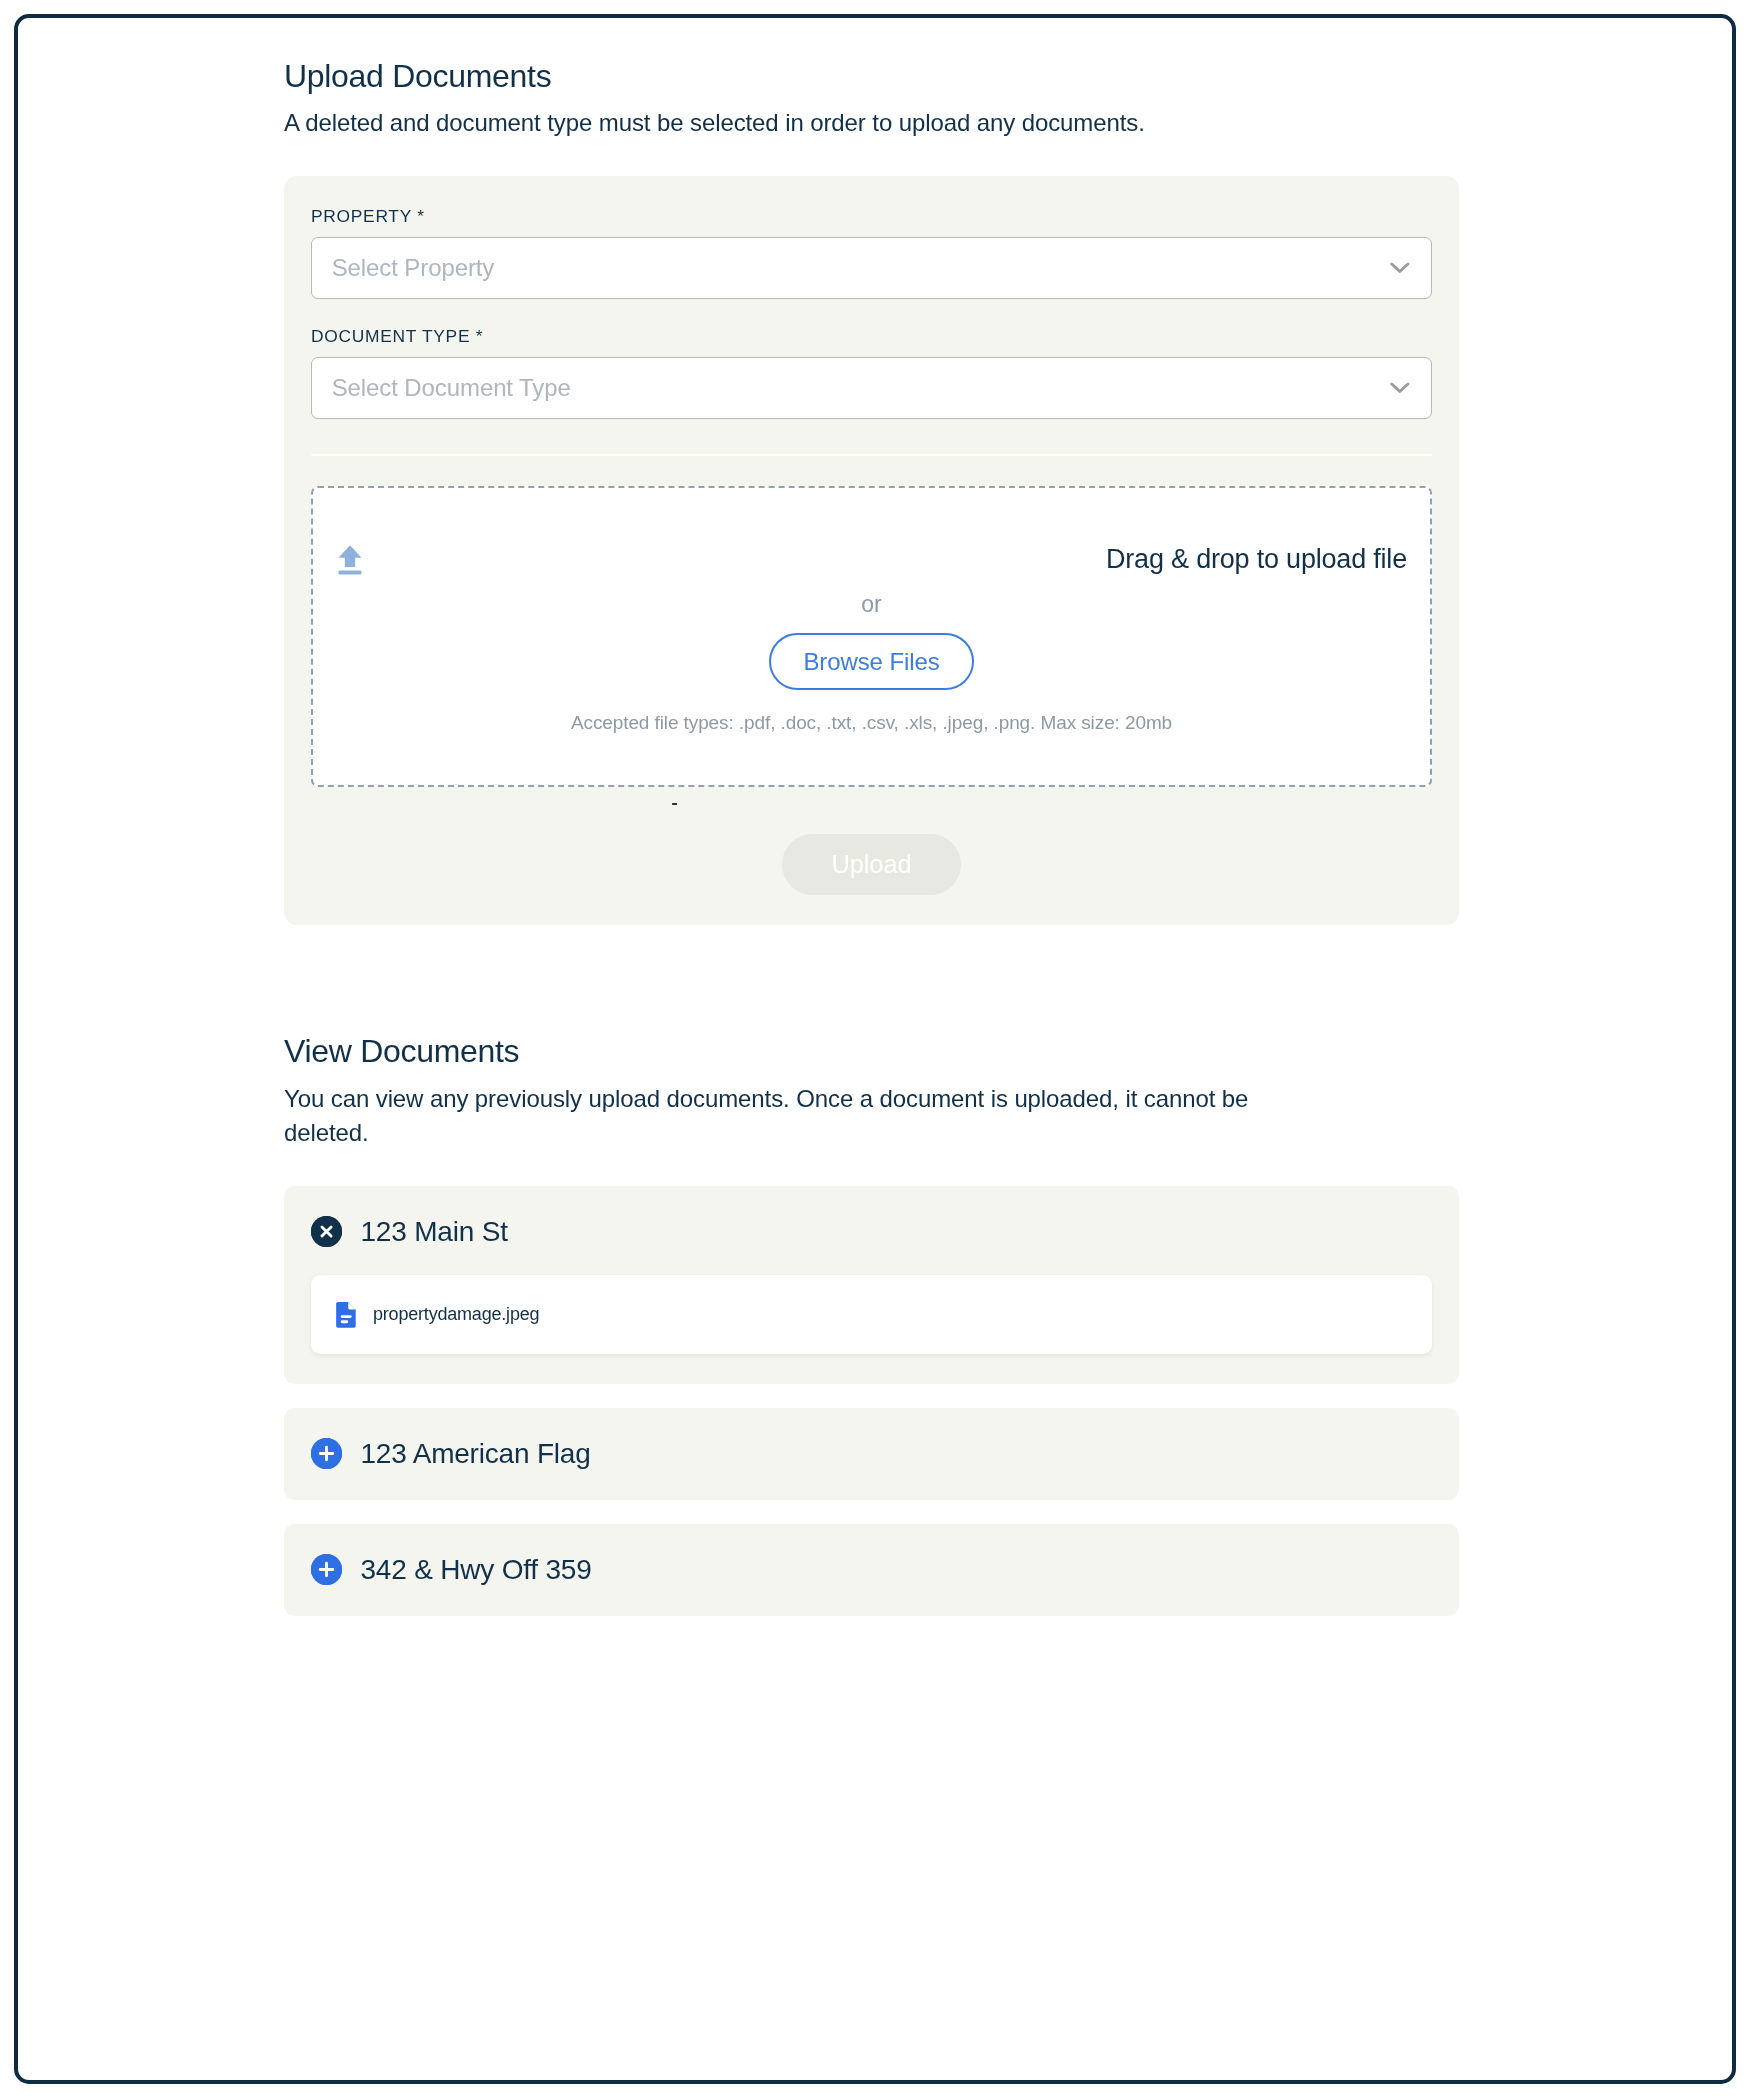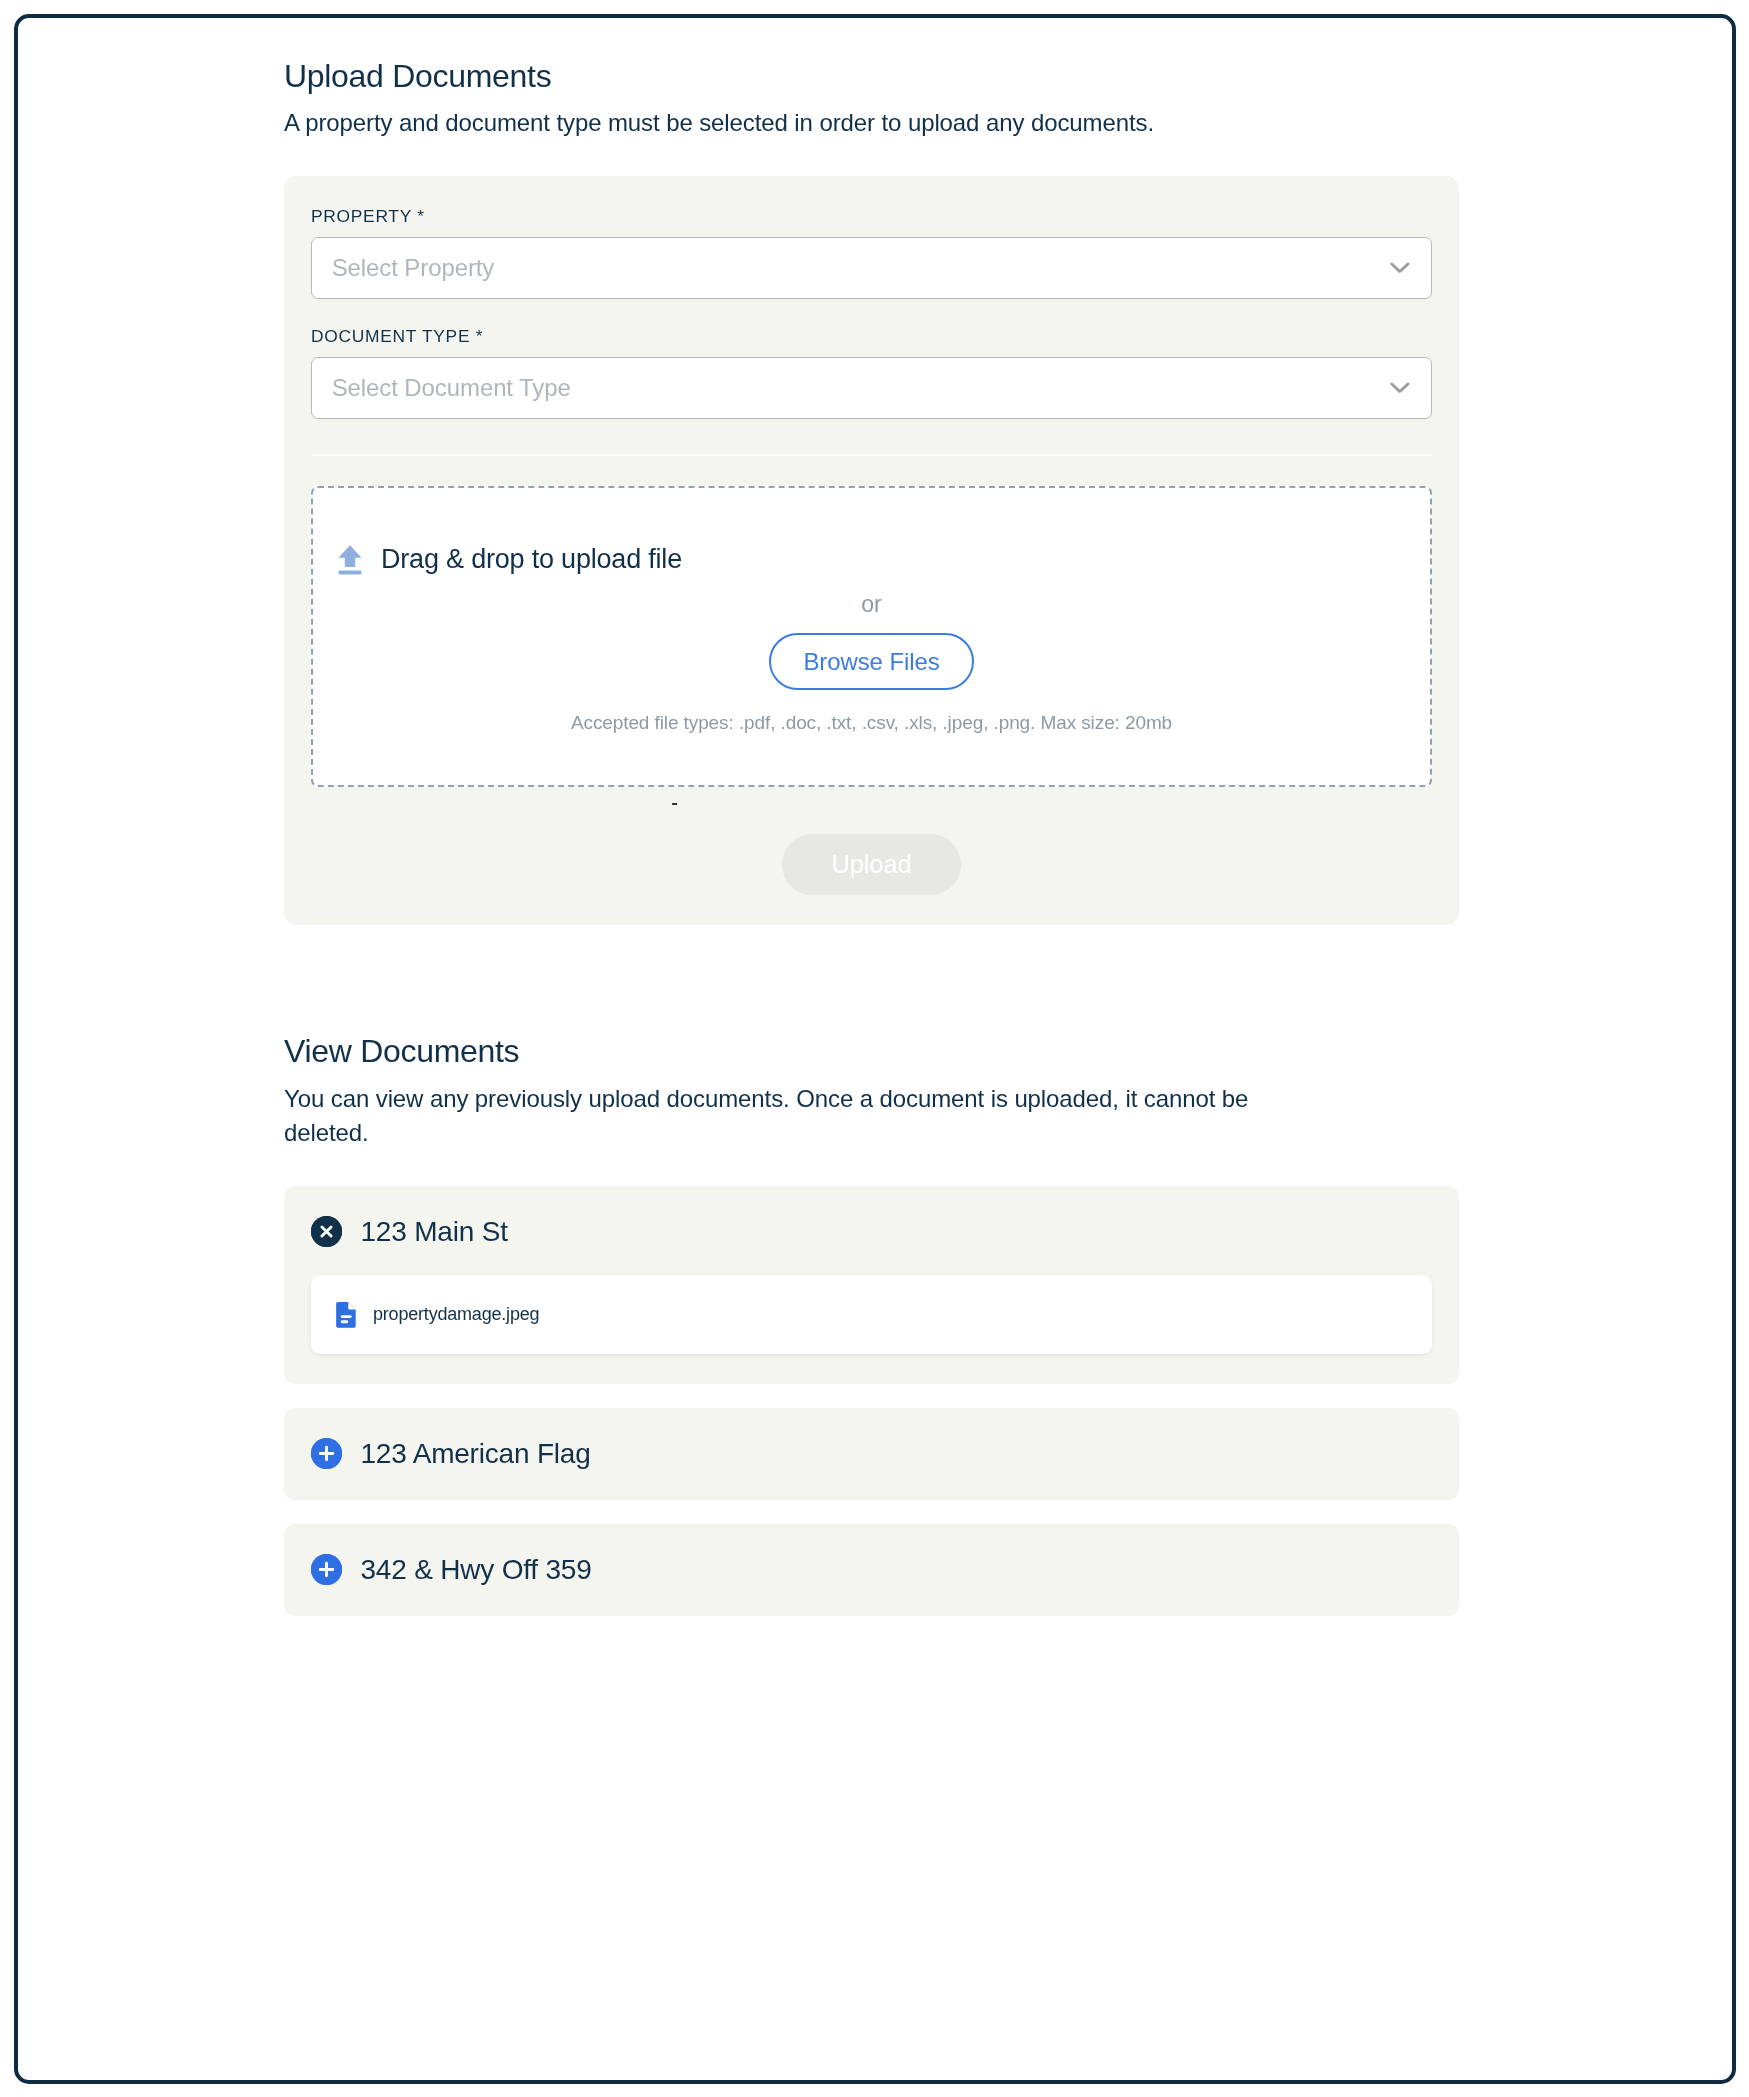--- a/index.html
+++ b/index.html
@@ -106,22 +106,22 @@
     border: 2.3px dashed #93a0ad;
     border-radius: 7px;
     background: #ffffff;
     padding: 56px 23px 51px 23px;
     text-align: center;
     position: relative;
   }
   .dz-row {
     display: flex;
     align-items: center;
-    justify-content: flex-start;
-    gap: 17px;
+    justify-content: space-between;
+    gap: 7px;
   }
   .upload-icon { width: 28px; height: 31px; display: block; }
   .dz-title {
     font-size: 27px;
     font-weight: 500;
     color: #11304a;
     letter-spacing: -0.2px;
   }
   .dz-or {
     margin-top: 16px;
@@ -233,21 +233,21 @@
   }
 </style>
 </head>
 <body>
 
 <div class="page-frame">
   <div class="content">
 
     <div>
       <h1 class="section-title">Upload Documents</h1>
-      <p class="section-sub">A property and document type must be selected in order to upload any documents.</p>
+      <p class="section-sub">A deleted and document type must be selected in order to upload any documents.</p>
 
       <div class="upload-card">
 
         <div>
           <div class="field-label">PROPERTY *</div>
           <div class="select-box">
             <span class="select-placeholder">Select Property</span>
             <span class="chev">
               <svg viewBox="0 0 34 20" width="19.7" height="11.6">
                 <path d="M3 3 L17 16 L31 3" fill="none" stroke="#9b9b99" stroke-width="5" stroke-linecap="round" stroke-linejoin="round"></path>

